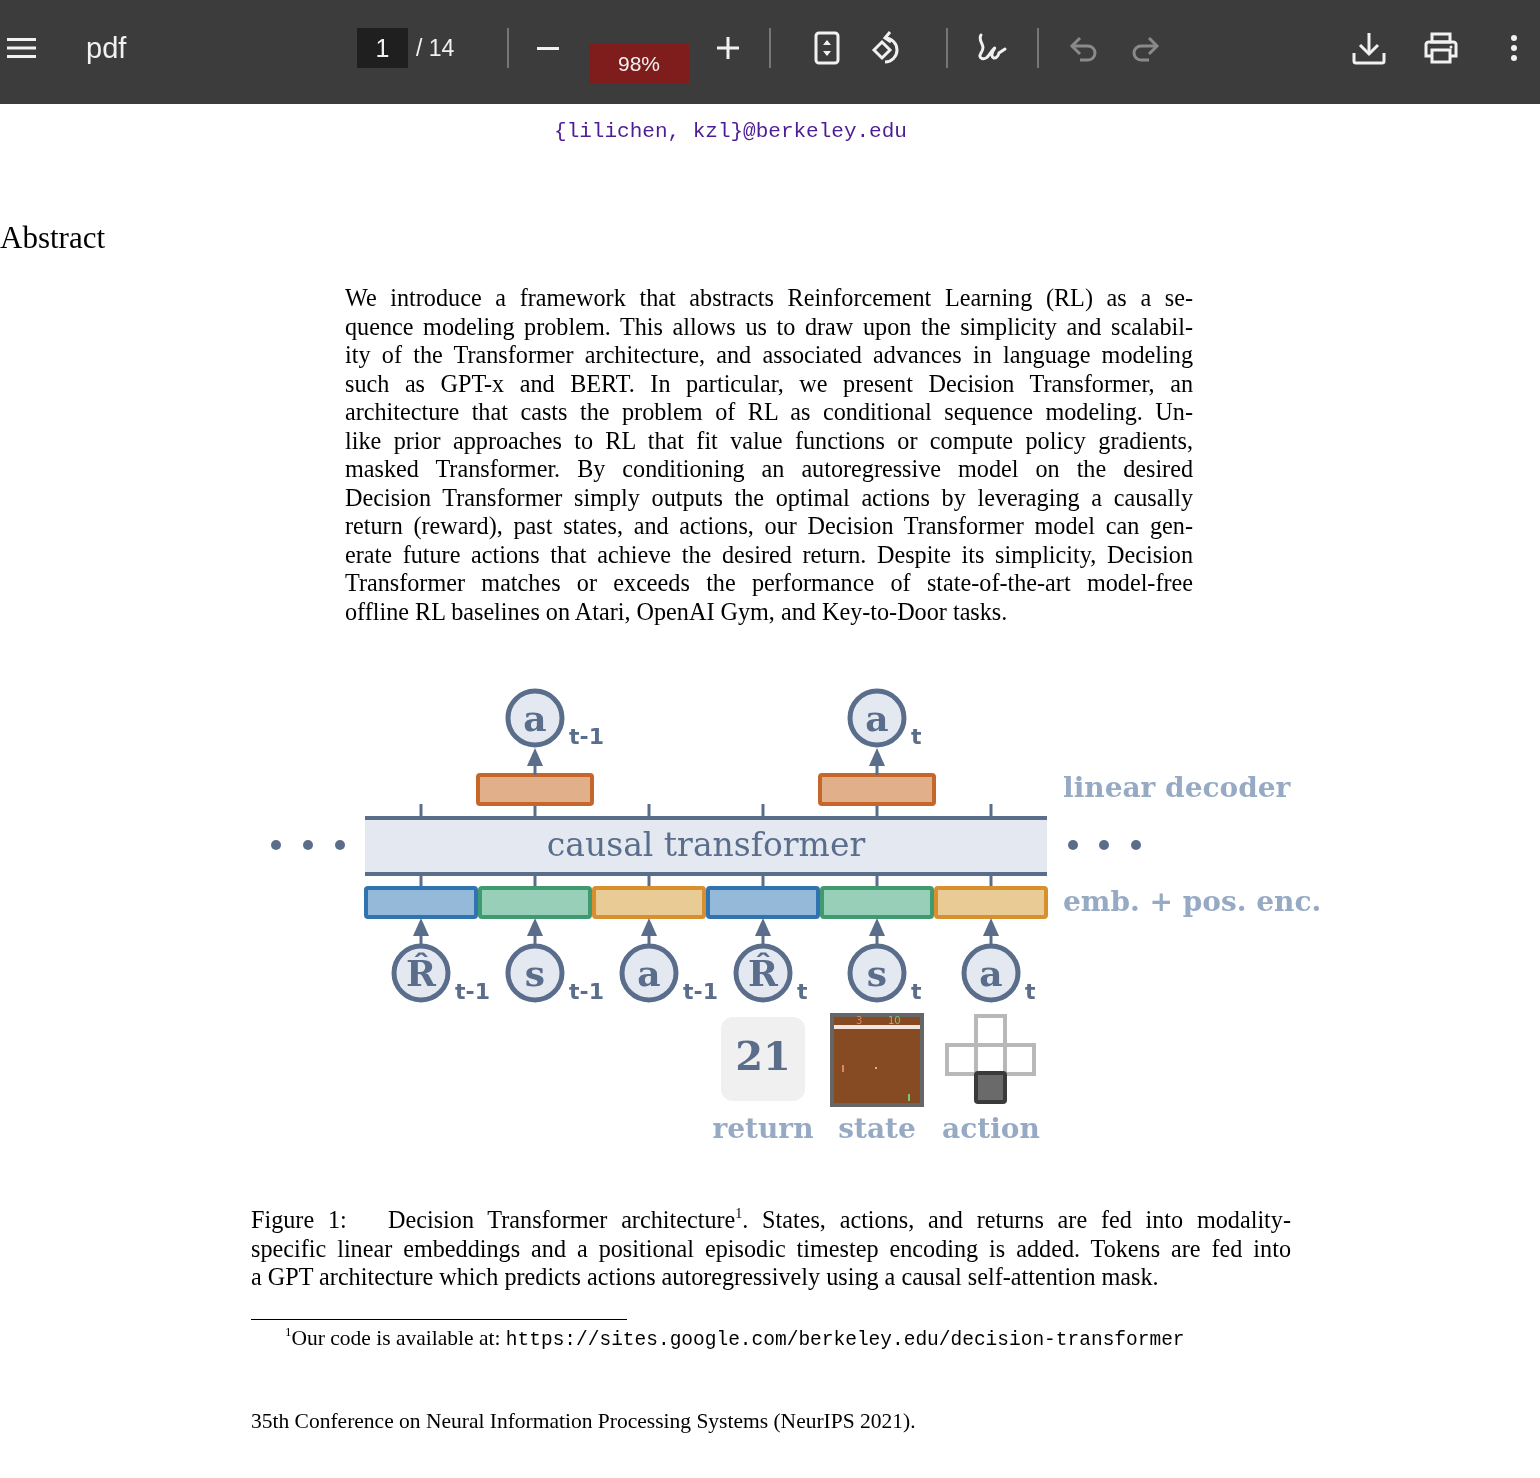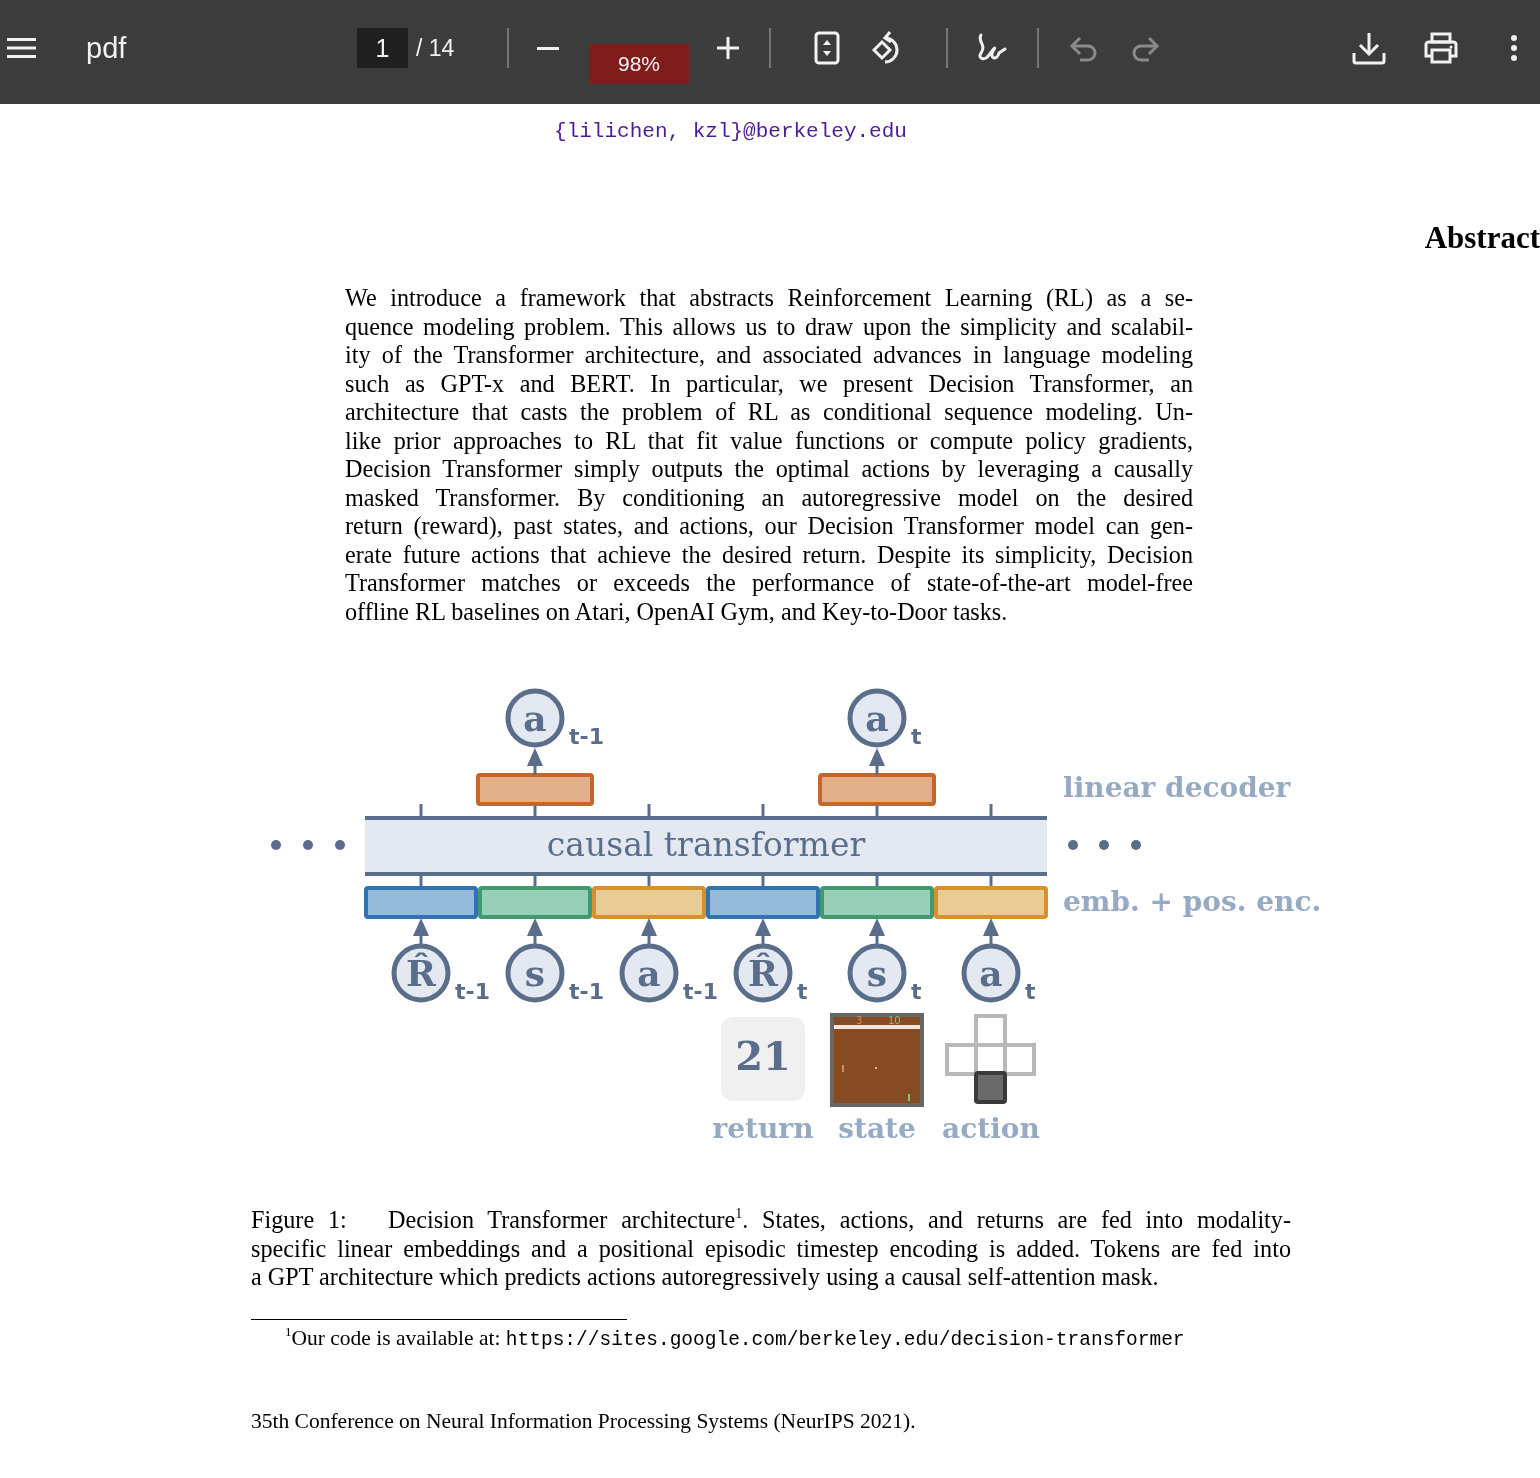--- a/index.html
+++ b/index.html
@@ -27,22 +27,22 @@
   }
   .icon-btn { width: 44px; height: 44px; top: 26px; }
   .icon-btn svg { display: block; }
 
   
   .email {
     position: absolute; left: 0; width: 1461px; top: 120px; text-align: center;
     font-family: "Liberation Mono", monospace; font-size: 21px; color: #4c1d95;
   }
   .abstract-title {
-    position: absolute; left: 0; width: 1540px; top: 220px; text-align: right;
-    font-size: 31px; font-weight: bold;
+    position: absolute; left: 0; width: 1540px; top: 220px; text-align: left;
+    font-size: 31px; font-weight: normal;
   }
   .abstract-body {
     position: absolute; left: 345px; top: 284px; width: 848px;
     font-size: 24.2px; line-height: 28.5px; text-align: justify;
   }
   .abstract-body .line { display: block; text-align: justify; text-align-last: justify; white-space: nowrap; }
   .abstract-body .line.last { text-align-last: left; }
 
   
   .figure { position: absolute; left: 0; top: 0; width: 1540px; height: 1478px; pointer-events: none; }
@@ -158,22 +158,22 @@
 <div class="email">{lilichen, kzl}@berkeley.edu</div>
 <div class="abstract-title">Abstract</div>
 
 <div class="abstract-body">
   <span class="line">We introduce a framework that abstracts Reinforcement Learning (RL) as a se-</span>
   <span class="line">quence modeling problem. This allows us to draw upon the simplicity and scalabil-</span>
   <span class="line">ity of the Transformer architecture, and associated advances in language modeling</span>
   <span class="line">such as GPT-x and BERT. In particular, we present Decision Transformer, an</span>
   <span class="line">architecture that casts the problem of RL as conditional sequence modeling. Un-</span>
   <span class="line">like prior approaches to RL that fit value functions or compute policy gradients,</span>
+  <span class="line">masked Transformer.  By conditioning an autoregressive model on the desired</span>
   <span class="line">Decision Transformer simply outputs the optimal actions by leveraging a causally</span>
-  <span class="line">masked Transformer.  By conditioning an autoregressive model on the desired</span>
   <span class="line">return (reward), past states, and actions, our Decision Transformer model can gen-</span>
   <span class="line">erate future actions that achieve the desired return. Despite its simplicity, Decision</span>
   <span class="line">Transformer matches or exceeds the performance of state-of-the-art model-free</span>
   <span class="line last">offline RL baselines on Atari, OpenAI Gym, and Key-to-Door tasks.</span>
 </div>
 
 <div class="figure">
   <svg width="1540" height="1478">
     <g id="fig-root">
         <rect x="365" y="818" width="682" height="56" fill="#e4e9f1"></rect>

